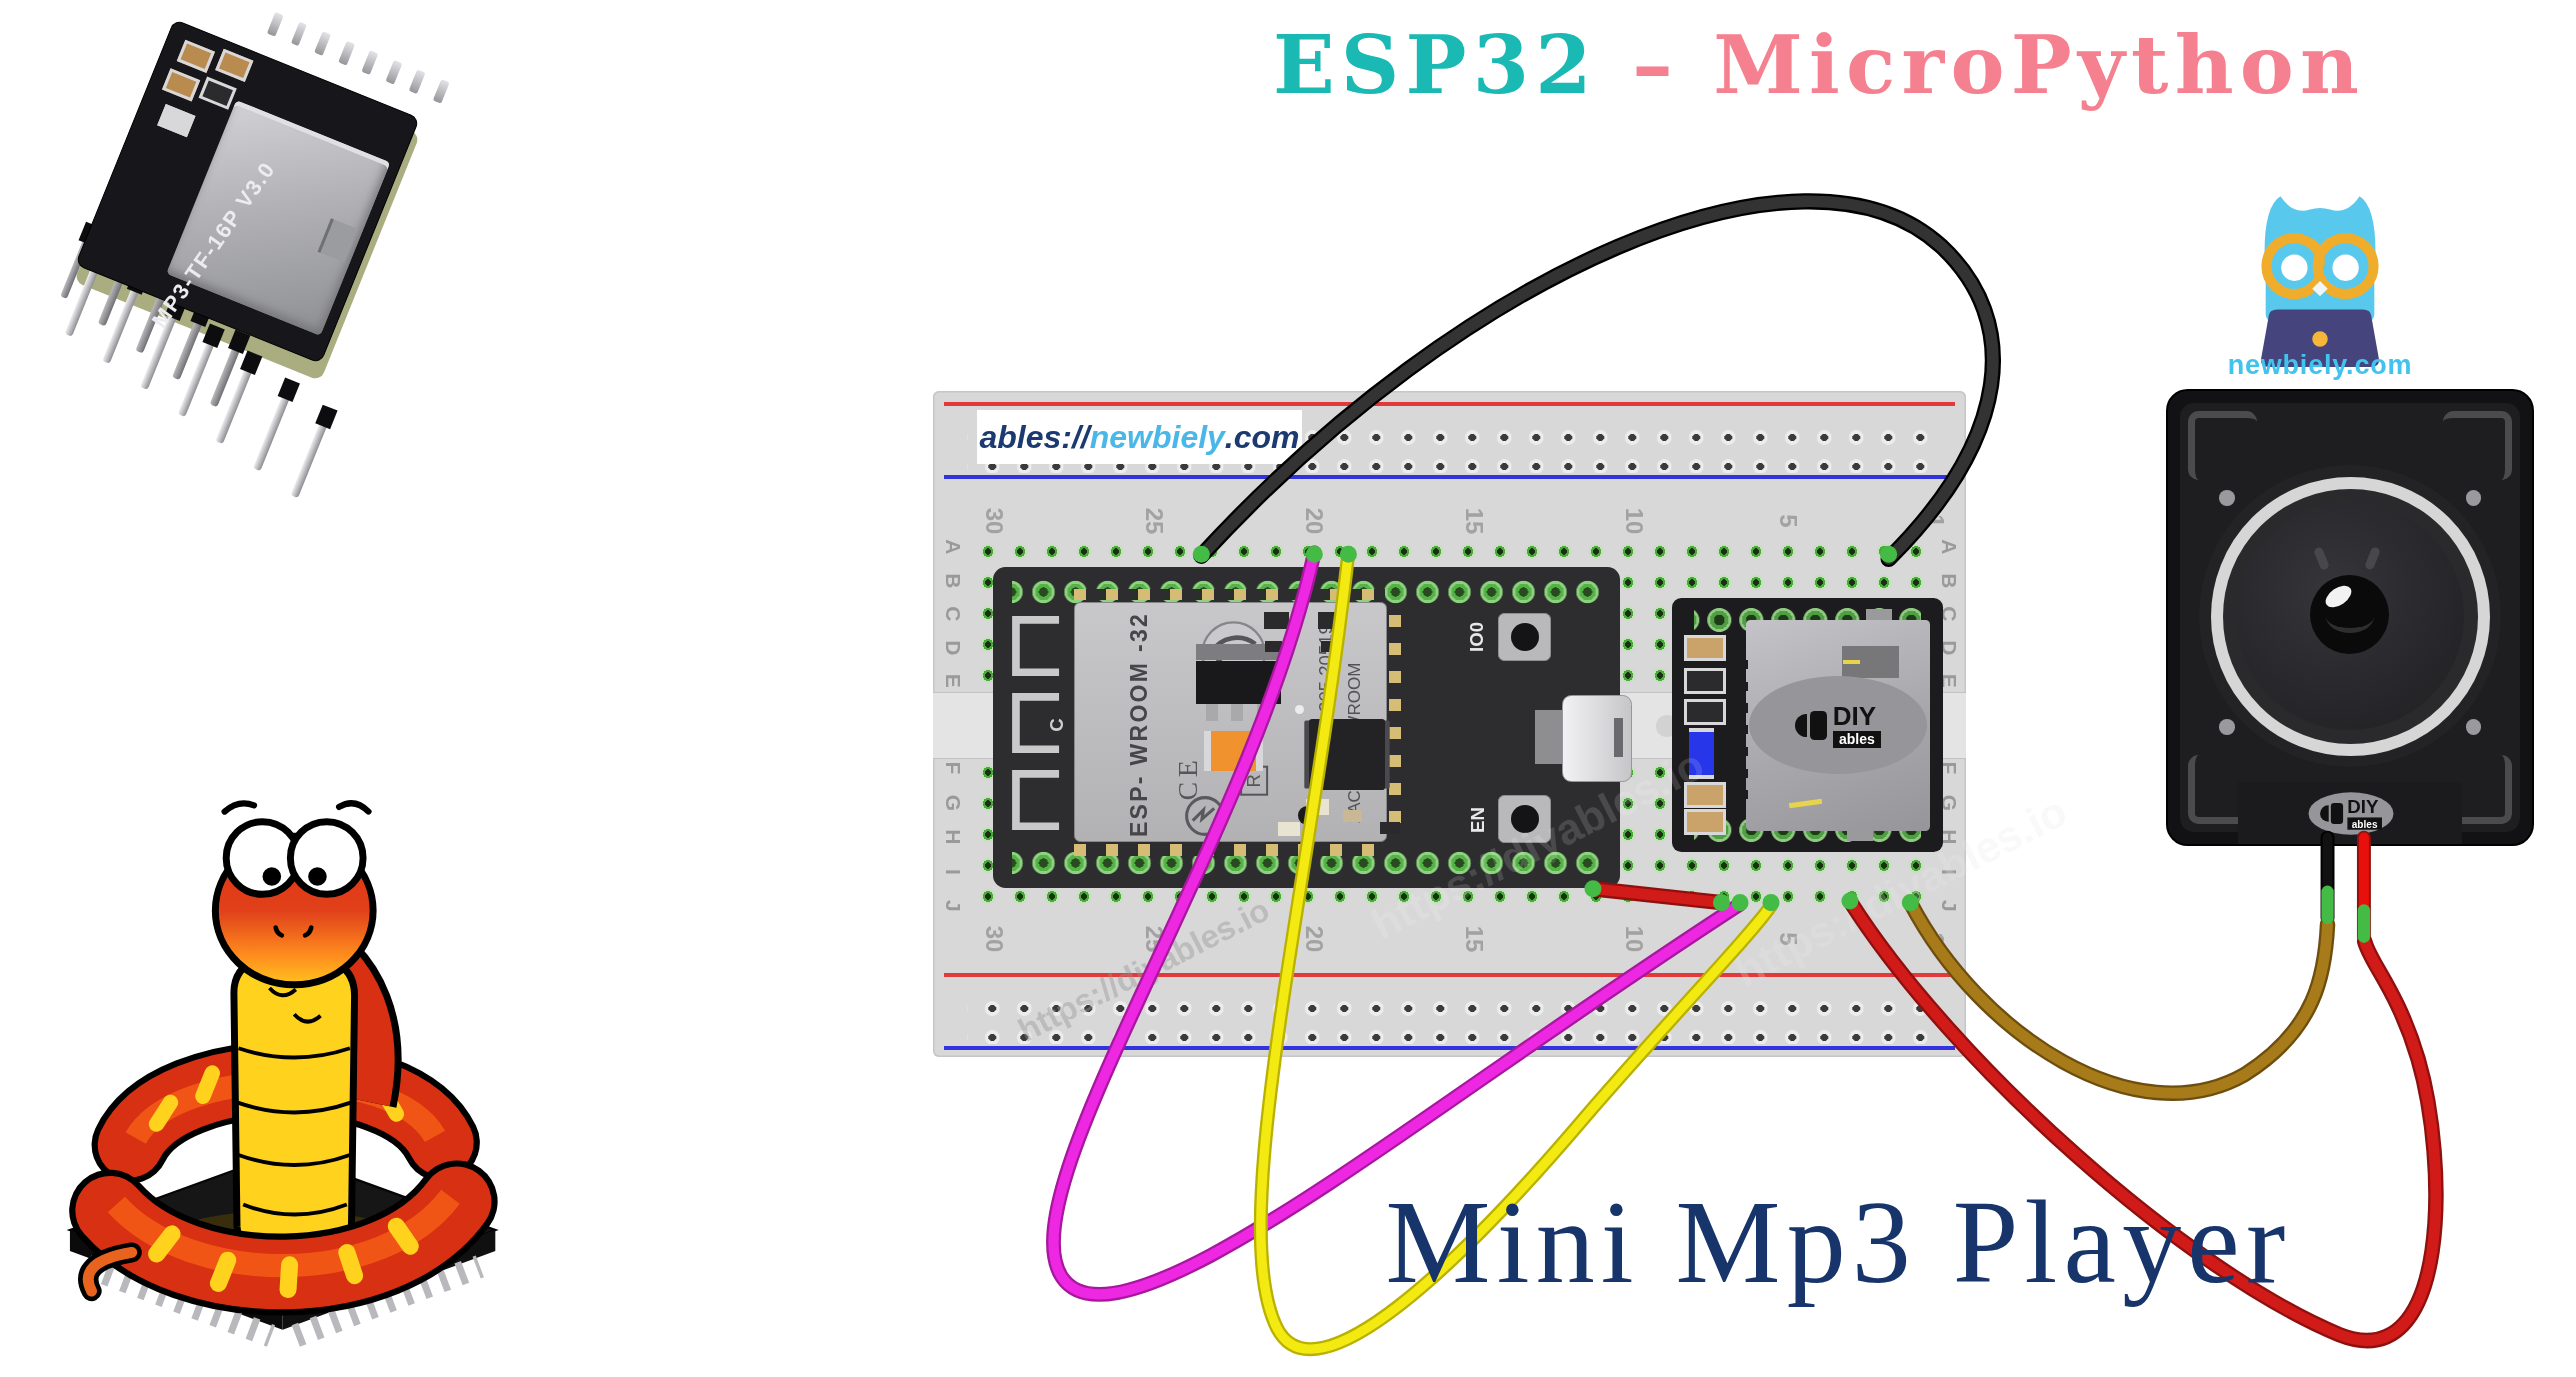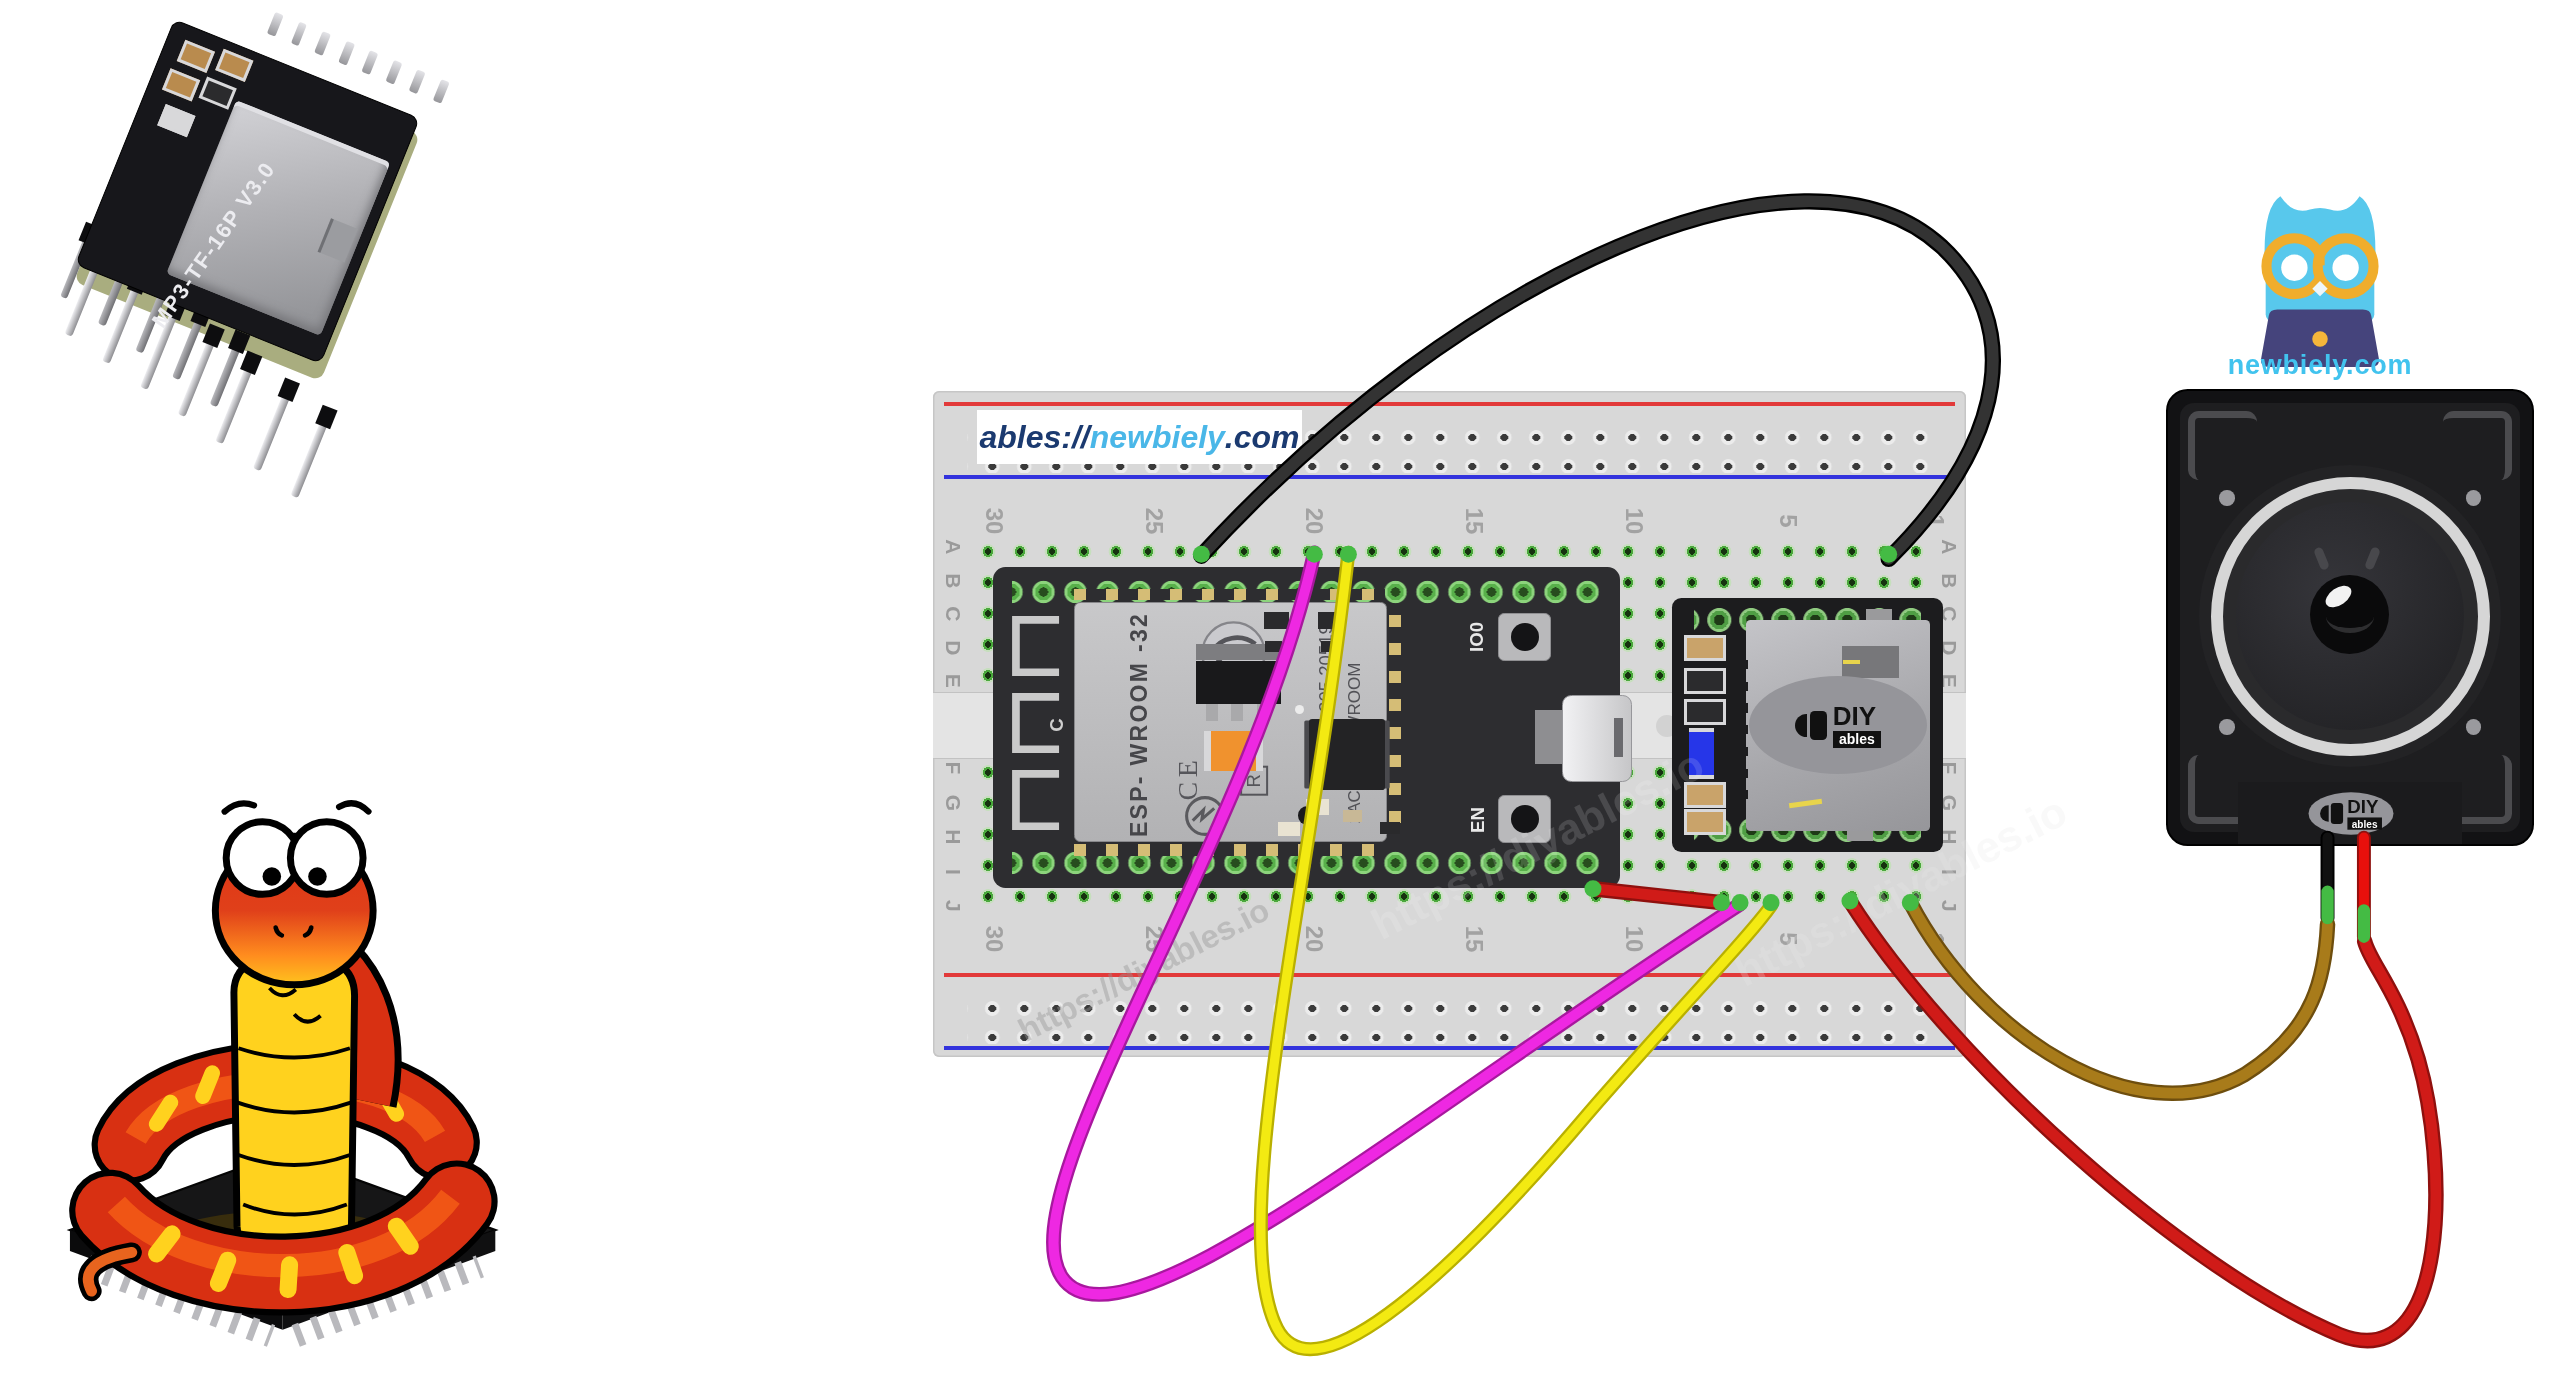--- a/index.html
+++ b/index.html
@@ -167,20 +167,23 @@
       <div class="stud" style="left:51px;"></div>
         <div class="stud" style="left:77px;"></div>
       <div class="stud" style="left:102px;"></div>
         <div class="stud" style="left:128px;"></div>
       <div class="stud" style="left:153px;"></div>
         <div class="stud" style="left:179px;"></div>
     </div>
     <div class="a silk">MP3-TF-16P V3.0</div>
   </div>
 
+  <div class="a title">
+    <span style="color: rgb(27, 185, 180);">ESP32 </span><span style="color: rgb(245, 128, 143);">– MicroPython</span>
+  </div>
 
   <svg class="a" style="left:2223px;top:187px;" width="194" height="194" viewBox="0 0 250 250">
     <path d="M55,120 Q48,28 74,12 Q90,36 112,29 Q125,25 138,29 Q160,36 176,12 Q202,28 195,120 Z" fill="#58c8ec"></path>
     <rect x="55" y="92" width="140" height="82" rx="10" fill="#58c8ec"></rect>
     <circle cx="92" cy="102" r="36" fill="#58c8ec" stroke="#f0ad2c" stroke-width="13"></circle>
     <circle cx="158" cy="102" r="36" fill="#58c8ec" stroke="#f0ad2c" stroke-width="13"></circle>
     <line x1="119" y1="96" x2="131" y2="96" stroke="#f0ad2c" stroke-width="10"></line>
     <circle cx="92" cy="104" r="17" fill="#ffffff"></circle>
     <circle cx="158" cy="104" r="17" fill="#ffffff"></circle>
     <rect x="118" y="124" width="14" height="14" fill="#eef6fa" transform="rotate(45 125 131)"></rect>
@@ -482,15 +485,16 @@
       <circle cx="2440" cy="716" r="11"></circle>
         <circle cx="2058" cy="1148" r="11"></circle>
         <circle cx="2224" cy="1166" r="11"></circle>
       <circle cx="2248" cy="1166" r="11"></circle>
         <circle cx="2288" cy="1166" r="11"></circle>
         <circle cx="2390" cy="1164" r="11"></circle>
       <circle cx="2468" cy="1166" r="11"></circle>
     </g>
   </svg>
 
+  <div class="a caption" style="color: rgb(23, 53, 106);">Mini Mp3 Player</div>
 
 </div>
 
 
 </body></html>

